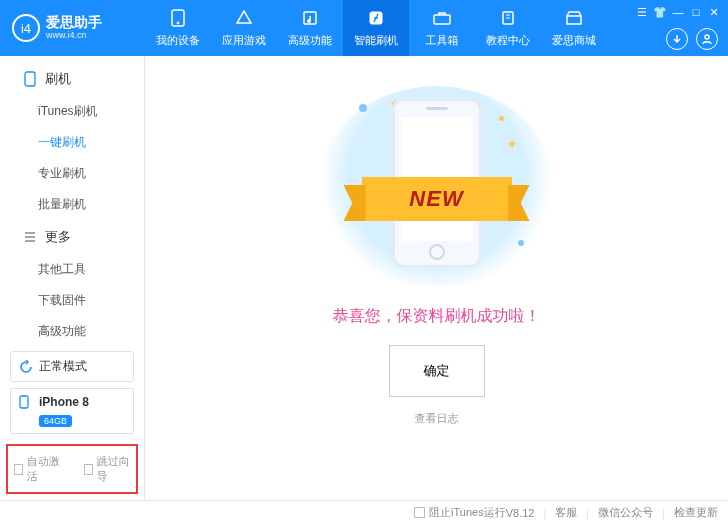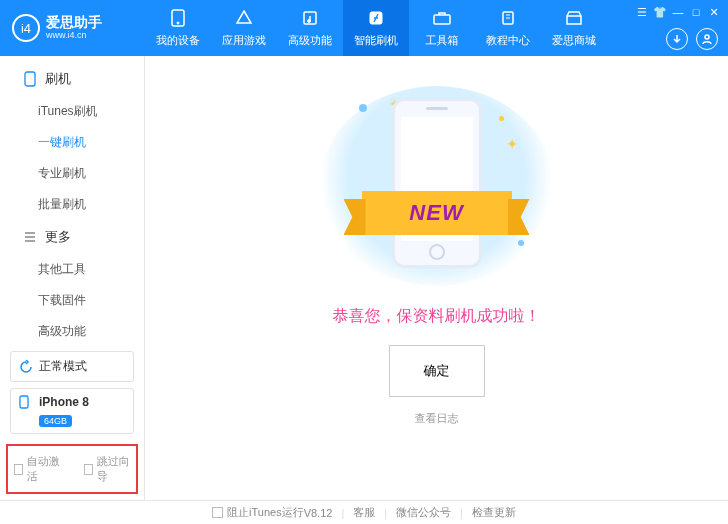--- a/index.html
+++ b/index.html
@@ -49,30 +49,30 @@
   .dot.d1 { width: 8px; height: 8px; top: 18px; left: 40px; }
   .dot.d2 { width: 5px; height: 5px; top: 30px; right: 50px; background: #ffc94a; }
   .dot.d3 { width: 6px; height: 6px; bottom: 40px; right: 30px; }
   .star { position: absolute; color: #ffc94a; font-size: 14px; }
   .star.s1 { top: 10px; left: 70px; }
   .star.s2 { top: 50px; right: 36px; }
   .phone { position: absolute; left: 50%; top: 12px; transform: translateX(-50%); width: 90px; height: 170px; background: #f5f9ff; border: 3px solid #e3ecf5; border-radius: 12px; }
   .phone::before { content: ""; position: absolute; top: 6px; left: 50%; transform: translateX(-50%); width: 22px; height: 3px; background: #cdd9e8; border-radius: 2px; }
   .phone::after { content: ""; position: absolute; bottom: 5px; left: 50%; transform: translateX(-50%); width: 12px; height: 12px; border: 2px solid #cdd9e8; border-radius: 50%; }
   .phone-screen { position: absolute; top: 16px; left: 6px; right: 6px; bottom: 24px; background: #fff; border-radius: 2px; }
-  .ribbon { position: absolute; left: 50%; top: 105px; transform: translateX(-50%); width: 150px; height: 44px; background: #ffbf2e; display: flex; align-items: center; justify-content: center; font-weight: 900; font-size: 22px; color: #a21caf; font-style: italic; letter-spacing: 1px; }
+  .ribbon { position: absolute; left: 50%; top: 91px; transform: translateX(-50%); width: 150px; height: 44px; background: #ffbf2e; display: flex; align-items: center; justify-content: center; font-weight: 900; font-size: 22px; color: #b91c1c; font-style: italic; letter-spacing: 1px; }
   .ribbon::before, .ribbon::after { content: ""; position: absolute; top: 8px; width: 22px; height: 36px; background: #f2a914; }
   .ribbon::before { left: -18px; clip-path: polygon(0 0, 100% 0, 100% 100%, 0 100%, 40% 50%); }
   .ribbon::after { right: -18px; clip-path: polygon(0 0, 100% 0, 60% 50%, 100% 100%, 0 100%); }
 
   .success-text { font-size: 16px; color: #ec4899; margin-bottom: 18px; }
   .ok-btn { border: 1px solid #ccc; background: #fff; padding: 16px 34px; font-size: 13px; cursor: pointer; margin-bottom: 14px; }
   .log-link { font-size: 11px; color: #999; cursor: pointer; }
 
-  .statusbar { height: 24px; border-top: 1px solid #e6e6e6; display: flex; align-items: center; padding: 0 10px; font-size: 11px; color: #888; justify-content: center; }
+  .statusbar { height: 24px; border-top: 1px solid #e6e6e6; display: flex; align-items: center; padding: 0 10px; font-size: 11px; color: #888; justify-content: flex-end; }
   .statusbar .left { display: flex; align-items: center; gap: 5px; }
   .statusbar .right { display: flex; align-items: center; gap: 9px; }
   .sep { color: #ddd; }
 </style>
 </head>
 <body>
 
 <div class="titlebar">
   <div class="logo-area">
     <div class="logo-circle">i4</div>

